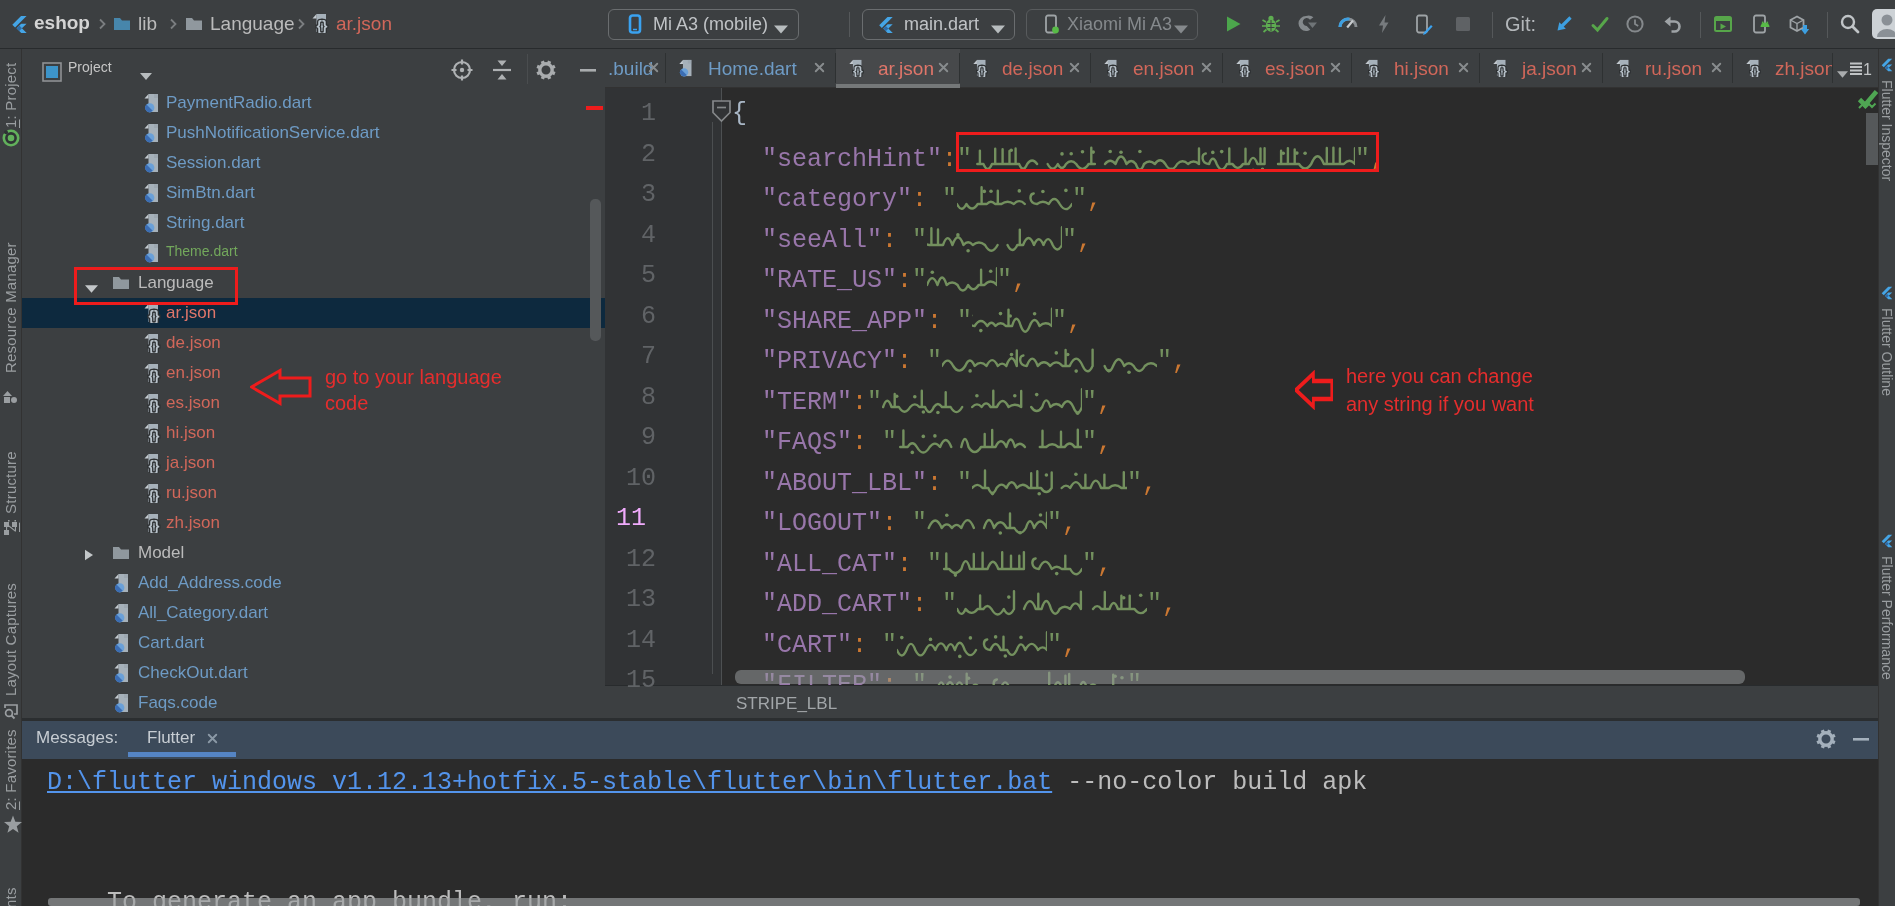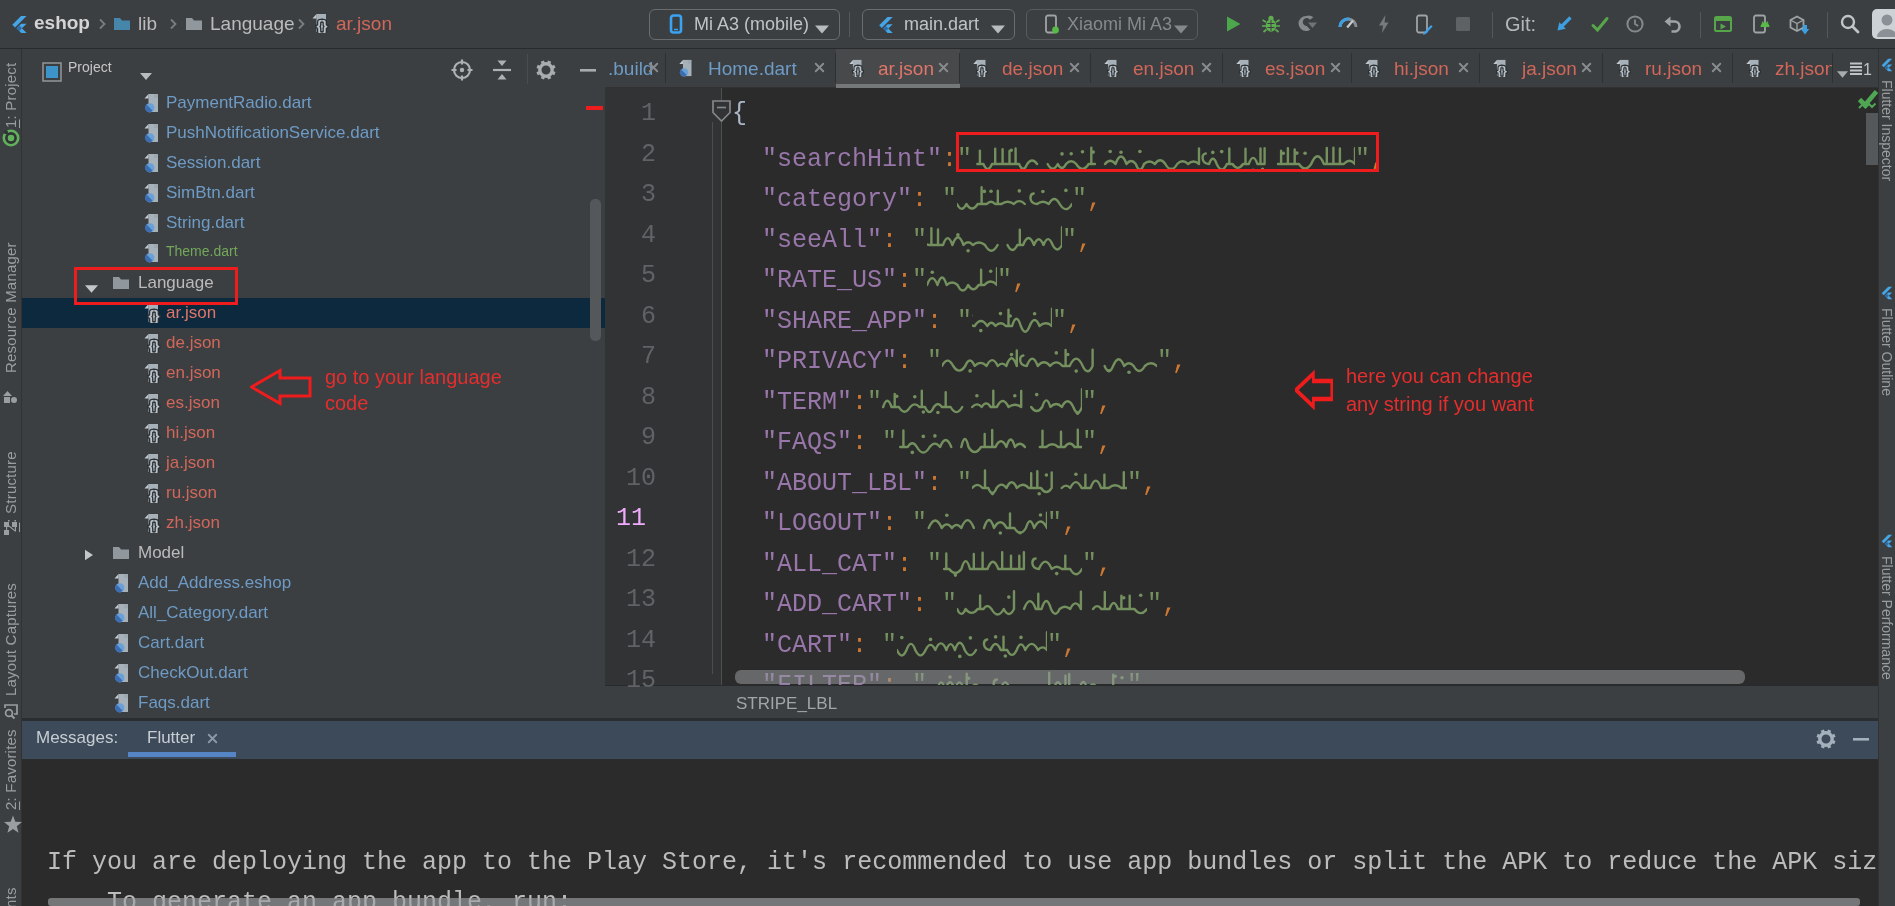--- a/index.html
+++ b/index.html
@@ -31,21 +31,21 @@
     <div style="position:absolute;left:210px;top:13px"><span style="font-size:19px;color:#bbbbbb">Language</span></div>
     <div style="position:absolute;left:294px;top:17px"><svg width="14" height="14" viewBox="0 0 14 14">
         <path fill="none" stroke="#7b7e80" stroke-width="1.8" d="M5 2.5 9.5 7 5 11.5"></path>
       </svg></div>
     <div style="position:absolute;left:311px;top:13px"><svg width="20" height="20" viewBox="0 0 20 20">
         <path fill="#a6b1ba" d="M5.5 1h9.5v18H5.5z"></path>
         <path fill="#c3cad0" d="M1.5 5.5 5.5 1v4.5z"></path>
         <text x="11" y="18" font-size="14" font-weight="bold" fill="#b8c2ca" stroke="#2e3133" stroke-width="2.6" paint-order="stroke" text-anchor="middle" font-family="Liberation Sans">{}</text>
       </svg></div>
     <div style="position:absolute;left:336px;top:13px"><span style="font-size:19px;color:#d1675a">ar.json</span></div>
-    <div style="position:absolute;left:649px;top:9px">
+    <div style="position:absolute;left:608px;top:9px">
       <div style="width:191px;height:31px;border:1px solid #6a6d6f;border-radius:6px;position:relative">
         <div style="position:absolute;left:15px;top:3px"><svg width="22" height="22" viewBox="0 0 22 22">
             <rect x="6" y="2.5" width="10" height="17" rx="2.5" fill="none" stroke="#3aa2f0" stroke-width="2.6"></rect>
             <line x1="9" y1="16.5" x2="13" y2="16.5" stroke="#3aa2f0" stroke-width="1.5"></line>
           </svg></div>
         <span style="position:absolute;left:44px;top:4px;font-size:18px;color:#c0c3c6">Mi A3 (mobile)</span>
         <div style="position:absolute;right:10px;top:10px"><svg width="14" height="9" viewBox="0 0 12 7">
             <path fill="#b7bcbe" d="M0 0h12L6 7z"></path>
           </svg></div>
       </div>
@@ -335,21 +335,21 @@
         <path fill="#90989e" d="M2 4h6l2 2.5h8V16H2z"></path>
       </svg></div>
     <div style="position:absolute;left:116px;top:458px;font-size:17px;color:#bbbbbb">Model</div>
     <div style="position:absolute;left:91px;top:488px"><svg width="20" height="20" viewBox="0 0 20 20">
         <path fill="#a6b1ba" d="M5.5 1h9.5v18H5.5z"></path>
         <path fill="#c3cad0" d="M1.5 5.5 5.5 1v4.5z"></path>
         <path fill="#8d98a1" d="M11 1h4v4h-4z" opacity="0.35"></path>
         <circle cx="6.8" cy="14.8" r="4.6" fill="#6aa0d8"></circle>
         <path fill="#3b6db3" d="M3.5 17.9a4.6 4.6 0 0 1 0-6.3l6.2 6.2a4.6 4.6 0 0 1-6.2.1z"></path>
       </svg></div>
-    <div style="position:absolute;left:116px;top:488px;font-size:17px;color:#6e9bc5">Add_Address.eshop</div>
+    <div style="position:absolute;left:116px;top:488px;font-size:17px;color:#6e9bc5">Add_Address.code</div>
     <div style="position:absolute;left:91px;top:518px"><svg width="20" height="20" viewBox="0 0 20 20">
         <path fill="#a6b1ba" d="M5.5 1h9.5v18H5.5z"></path>
         <path fill="#c3cad0" d="M1.5 5.5 5.5 1v4.5z"></path>
         <path fill="#8d98a1" d="M11 1h4v4h-4z" opacity="0.35"></path>
         <circle cx="6.8" cy="14.8" r="4.6" fill="#6aa0d8"></circle>
         <path fill="#3b6db3" d="M3.5 17.9a4.6 4.6 0 0 1 0-6.3l6.2 6.2a4.6 4.6 0 0 1-6.2.1z"></path>
       </svg></div>
     <div style="position:absolute;left:116px;top:518px;font-size:17px;color:#6e9bc5">All_Category.dart</div>
     <div style="position:absolute;left:91px;top:548px"><svg width="20" height="20" viewBox="0 0 20 20">
         <path fill="#a6b1ba" d="M5.5 1h9.5v18H5.5z"></path>
@@ -367,21 +367,21 @@
         <path fill="#3b6db3" d="M3.5 17.9a4.6 4.6 0 0 1 0-6.3l6.2 6.2a4.6 4.6 0 0 1-6.2.1z"></path>
       </svg></div>
     <div style="position:absolute;left:116px;top:578px;font-size:17px;color:#6e9bc5">CheckOut.dart</div>
     <div style="position:absolute;left:91px;top:608px"><svg width="20" height="20" viewBox="0 0 20 20">
         <path fill="#a6b1ba" d="M5.5 1h9.5v18H5.5z"></path>
         <path fill="#c3cad0" d="M1.5 5.5 5.5 1v4.5z"></path>
         <path fill="#8d98a1" d="M11 1h4v4h-4z" opacity="0.35"></path>
         <circle cx="6.8" cy="14.8" r="4.6" fill="#6aa0d8"></circle>
         <path fill="#3b6db3" d="M3.5 17.9a4.6 4.6 0 0 1 0-6.3l6.2 6.2a4.6 4.6 0 0 1-6.2.1z"></path>
       </svg></div>
-    <div style="position:absolute;left:116px;top:608px;font-size:17px;color:#6e9bc5">Faqs.dart</div>
+    <div style="position:absolute;left:116px;top:608px;font-size:17px;color:#6e9bc5">Faqs.code</div>
   </div>
 <div style="left:590px;top:199px;width:11px;height:142px;background:#55585a;border-radius:5px;z-index:3;"></div>
 <div style="left:586px;top:106px;width:17px;height:4px;background:#ee1c1c;z-index:3;"></div>
 <div style="left:605px;top:88px;width:1273px;height:597px;background:#2b2b2b;z-index:1;"></div>
 <div style="left:605px;top:88px;width:117px;height:597px;background:#313335;border-right:1px solid #4d5052;z-index:2;"></div>
 <div style="left:605px;top:49px;width:1273px;height:39px;background:#3c3f41;border-bottom:1px solid #323232;z-index:2;"></div>
 <div style="left:605px;top:49px;width:1273px;height:39px;z-index:3;">
     <div style="position:absolute;left:0px;top:0;width:61px;height:39px;overflow:hidden">
       <div style="position:absolute;left:3px;top:9px;font-size:19px;color:#6e9bc5;white-space:nowrap">.build</div>
       <div style="position:absolute;left:41px;top:11px"><svg width="15" height="15" viewBox="0 0 14 14">
@@ -715,21 +715,21 @@
         <line x1="8.5" y1="4.9" x2="7.3" y2="2.1" stroke="#a4b0bc" stroke-width="3.4"></line>
         <line x1="13.5" y1="4.9" x2="14.6" y2="2.1" stroke="#a4b0bc" stroke-width="3.4"></line>
         <line x1="17.1" y1="8.5" x2="19.9" y2="7.3" stroke="#a4b0bc" stroke-width="3.4"></line>
       </svg></div>
     <div style="position:absolute;left:1828px;top:7px"><svg width="22" height="22" viewBox="0 0 22 22">
         <rect x="3" y="10" width="16" height="2.6" fill="#a4b0bc"></rect>
       </svg></div>
   </div>
 <div style="left:22px;top:759px;width:1856px;height:147px;background:#2b2b2b;z-index:2;"></div>
 <div style="left:22px;top:759px;width:1856px;height:147px;z-index:3;overflow:hidden;">
-    <div class="mono" style="position:absolute;left:25px;top:89px;color:#bcbcbc">If you are deploying the app to the Play Store, it's recommended to use app bundles or split the APK to reduce the APK siz</div>
+    <div class="mono" style="position:absolute;left:25px;top:9px;color:#bcbcbc"><span style="color:#5394ec;text-decoration:underline">D:\flutter_windows_v1.12.13+hotfix.5-stable\flutter\bin\flutter.bat</span> --no-color build apk</div>
     <div class="mono" style="position:absolute;left:25px;top:129px;color:#bcbcbc">    To generate an app bundle, run:</div>
   </div>
 <div style="left:48px;top:898px;width:1812px;height:8px;background:rgba(155,158,160,0.65);border-radius:3px;z-index:4;"></div>
 <div style="left:74px;top:267px;width:164px;height:38px;border:3.5px solid #ee1c1c;z-index:7;"></div>
 <div style="left:956px;top:132px;width:423px;height:40px;border:3.5px solid #ee1c1c;z-index:7;"></div>
 <div style="left:250px;top:367px;width:62px;height:40px;z-index:7;"><svg width="62" height="40" viewBox="0 0 62 40" preserveAspectRatio="none">
       <path fill="none" stroke="#ee1c1c" stroke-width="3" stroke-linejoin="miter" d="M1.5 20 30 3.5v7.5h30v18H30v7.5z"></path>
     </svg></div>
 <div style="left:325px;top:364px;width:230px;height:60px;z-index:7;font-size:20px;line-height:26px;color:#e52d2d;">go to your language<br>code</div>
 <div style="left:1295px;top:370px;width:38px;height:40px;z-index:7;"><svg width="38" height="40" viewBox="0 0 62 40" preserveAspectRatio="none">

